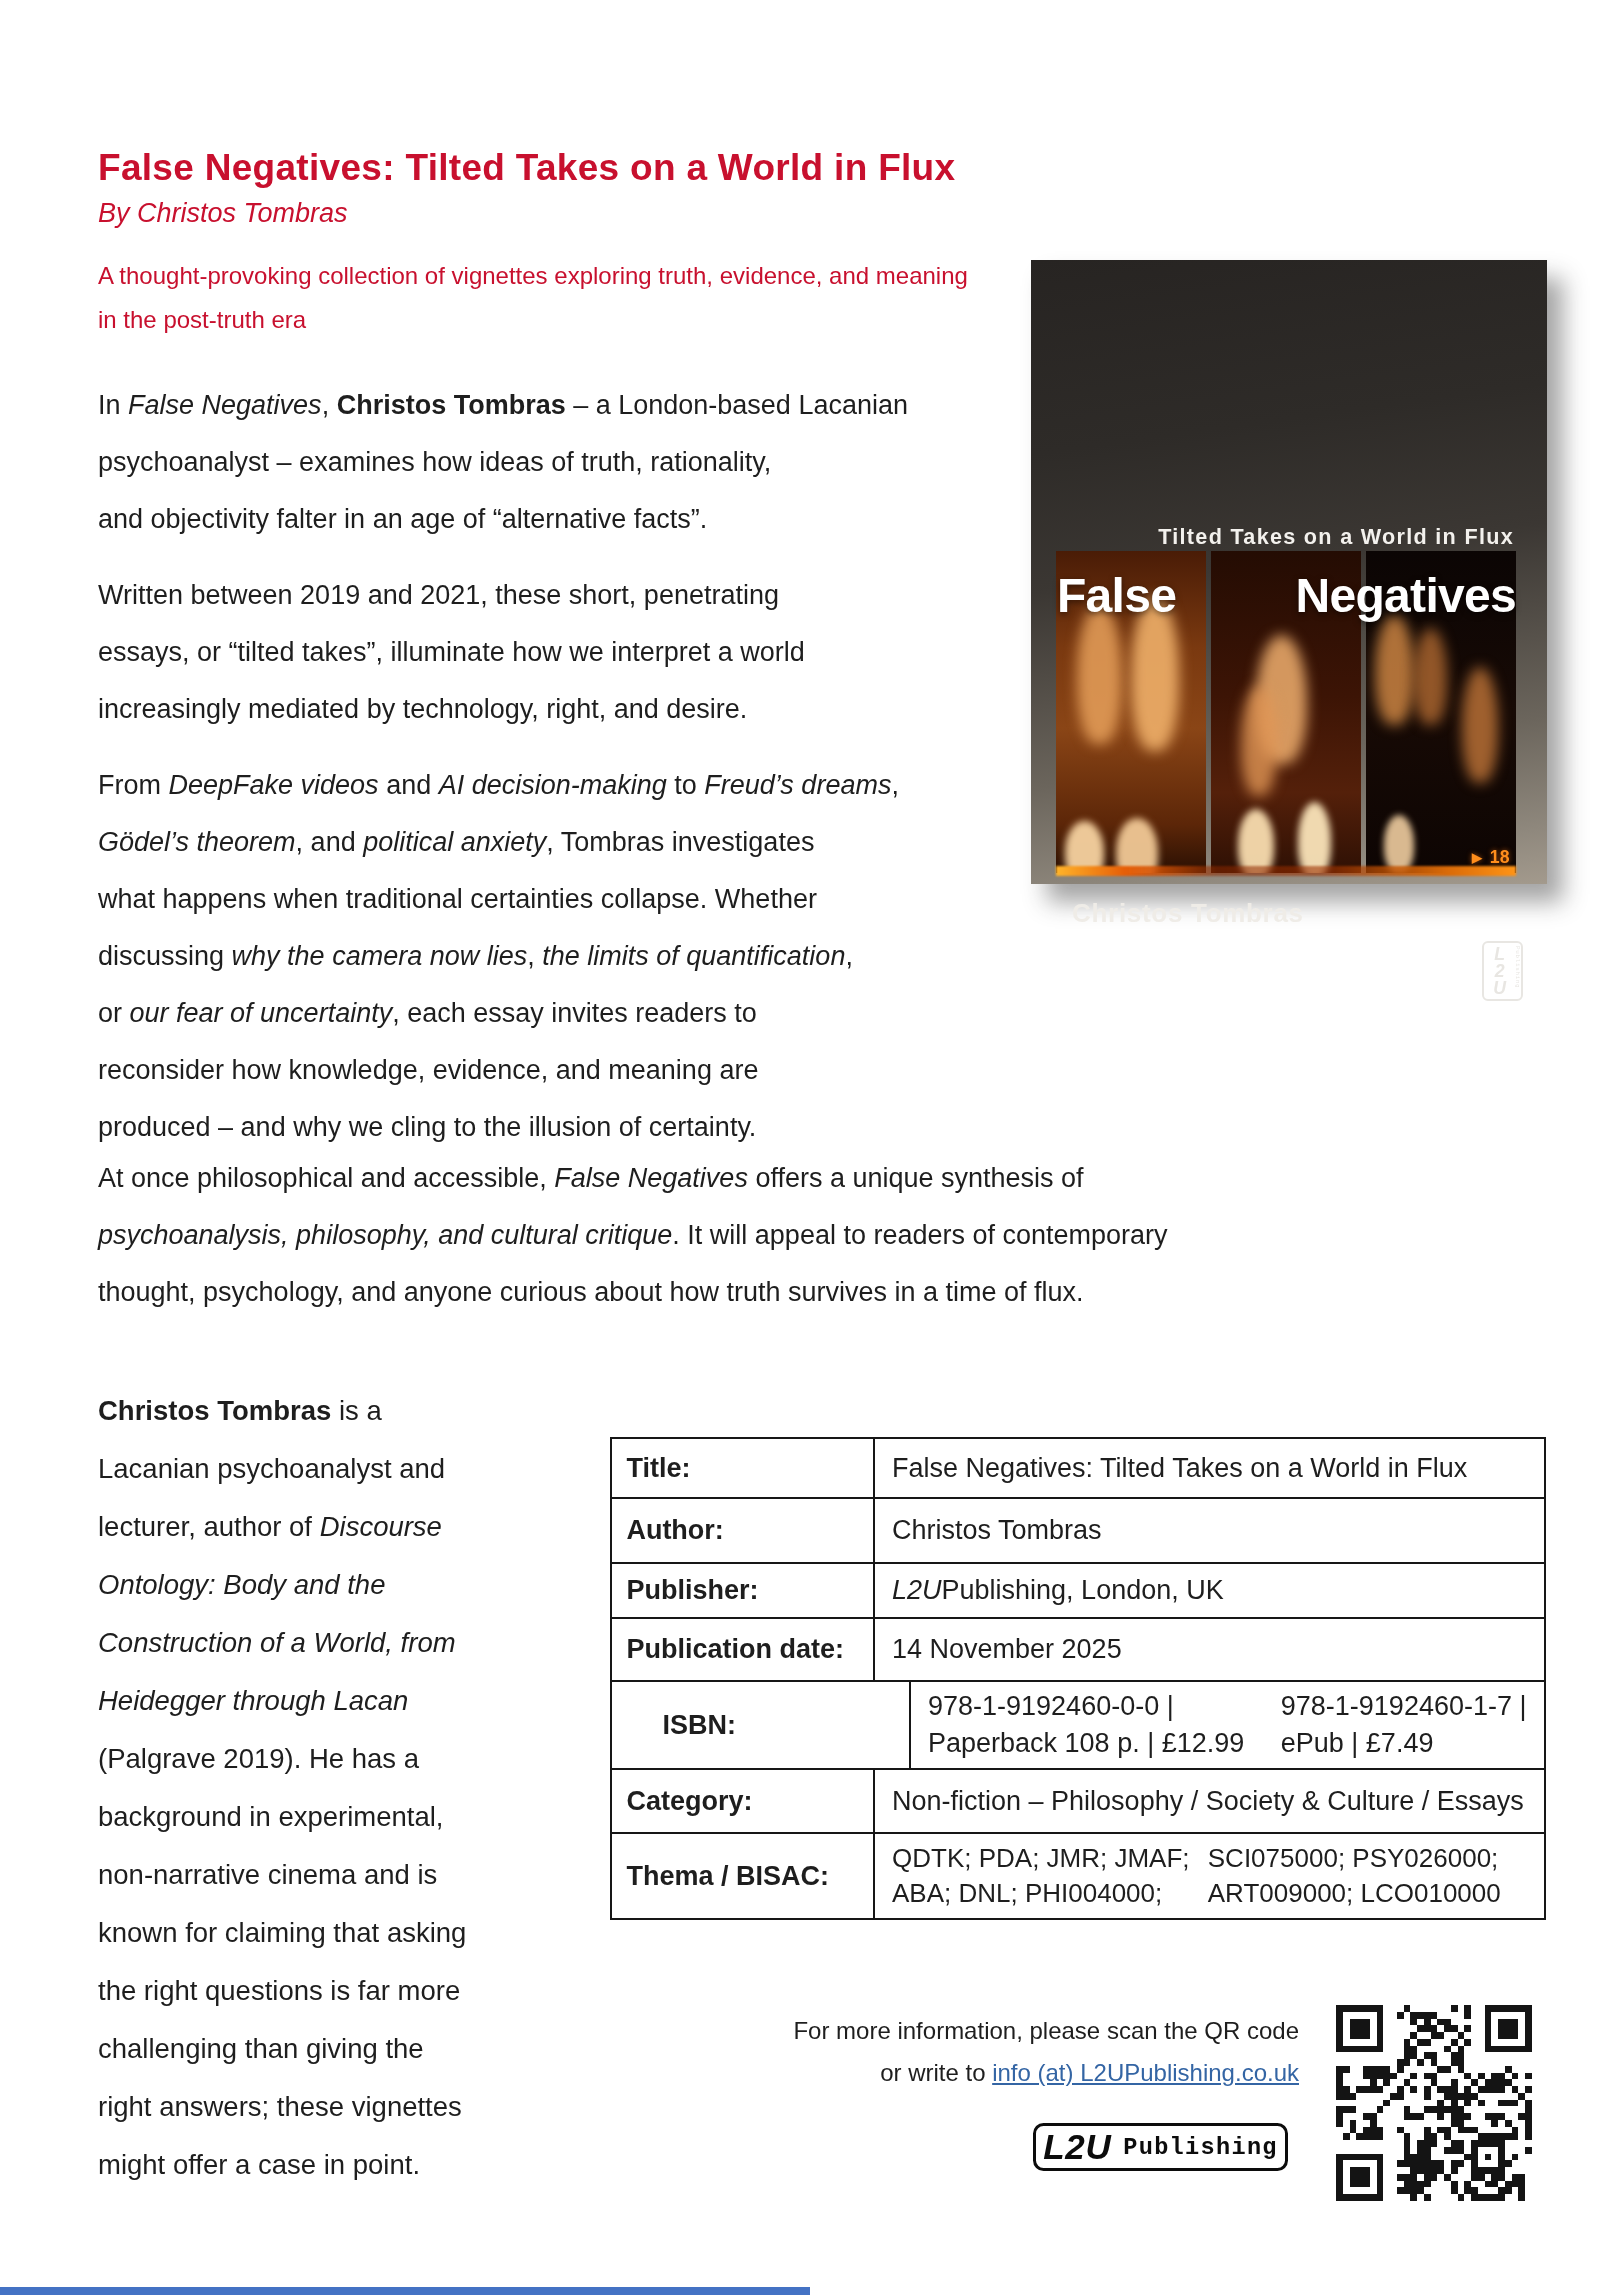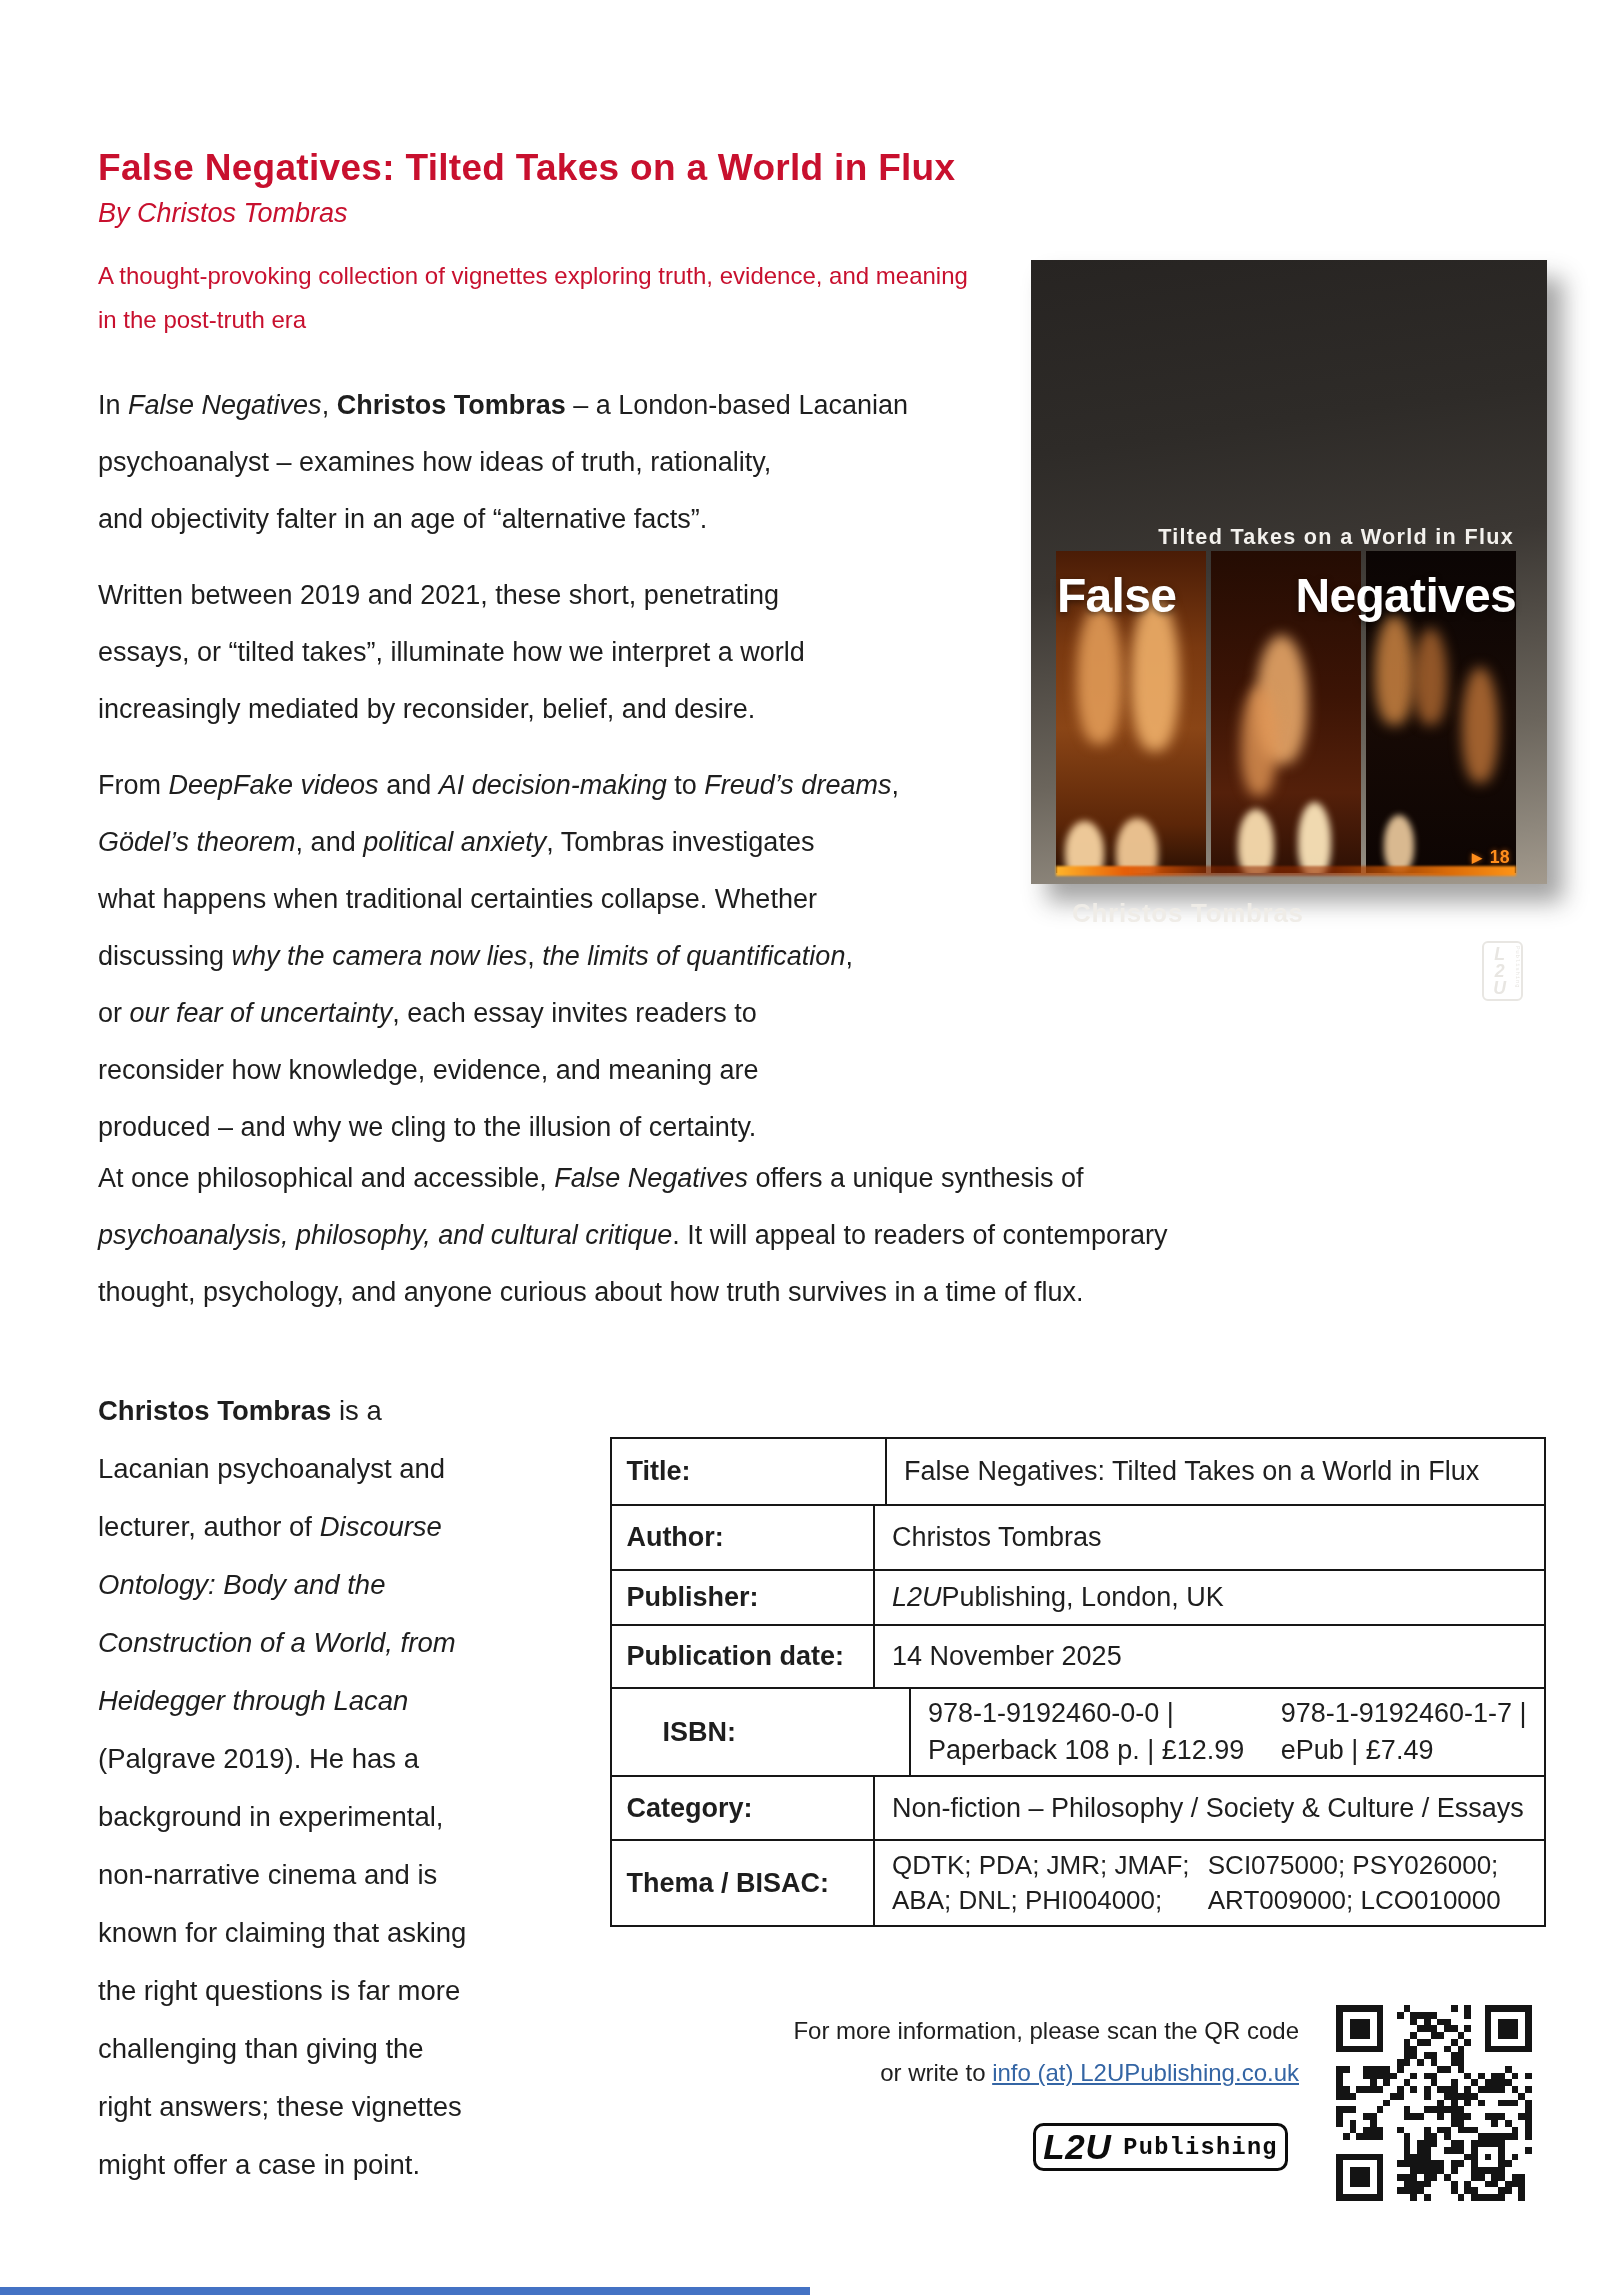--- a/index.html
+++ b/index.html
@@ -61,21 +61,21 @@
   
   .bio{position:absolute;left:98px;top:1382px;width:432px;font-size:27.5px;line-height:58px;}
 
   
   .details{position:absolute;left:610px;top:1437px;width:936px;border:2.6px solid #161616;box-sizing:border-box;}
   .trow{display:grid;grid-template-columns:261px 1fr;box-sizing:border-box;}
   .trow + .trow{border-top:2.6px solid #161616;}
   .tlabel{display:flex;align-items:center;padding-left:14.4px;font-weight:bold;font-size:27px;box-sizing:border-box;}
   .tvalue{display:flex;align-items:center;padding:5.2px 11.8px 5.2px 17px;font-size:27px;border-left:2px solid #161616;
     box-sizing:border-box;line-height:37px;}
-  .rh1{height:65px;gap:12px;} .rh2{height:65px;} .rh3{height:55px;} .rh4{height:63px;}
+  .rh1{height:58px;} .rh2{height:65px;} .rh3{height:55px;} .rh4{height:63px;}
   .rh5{height:88px;padding-left:36px;} .rh6{height:64px;} .rh7{height:86px;}
   .rh7 .tvalue{line-height:35px;font-size:26px;}
 
   
   .contact{position:absolute;left:654px;top:2010px;width:645px;text-align:right;font-size:24px;line-height:42px;color:#1e1e1e;}
   .contact a{color:#3465A4;text-decoration:underline;cursor:pointer;}
   .logo-box{position:absolute;left:1033px;top:2123px;width:249px;height:42px;border:3.3px solid #0c0c0c;border-radius:10.5px;
     display:flex;align-items:center;justify-content:center;gap:11.8px;box-sizing:content-box;background:#fff;}
   .logo-l2u{font-size:35px;font-weight:bold;font-style:italic;letter-spacing:0.7px;color:#0c0c0c;}
   .logo-pub{font-family:"Liberation Mono", monospace;font-weight:bold;font-size:23.6px;letter-spacing:1.3px;color:#0c0c0c;}
@@ -87,21 +87,21 @@
 <body>
 
 <div class="page">
 
   <h1 class="doc-title">False Negatives: Tilted Takes on a World in Flux</h1>
   <div class="byline">By Christos Tombras</div>
   <div class="red-tagline">A thought-provoking collection of vignettes exploring truth, evidence, and meaning in the post-truth era</div>
 
   <div class="synopsis">
     <p><span>In </span><span class="it">False Negatives</span><span>, </span><span class="bd">Christos Tombras</span><span> – a London-based Lacanian</span><br><span>psychoanalyst – examines how ideas of truth, rationality,</span><br><span>and objectivity falter in an age of “alternative facts”.</span></p>
-    <p><span>Written between 2019 and 2021, these short, penetrating</span><br><span>essays, or “tilted takes”, illuminate how we interpret a world</span><br><span>increasingly mediated by reconsider, belief, and desire.</span></p>
+    <p><span>Written between 2019 and 2021, these short, penetrating</span><br><span>essays, or “tilted takes”, illuminate how we interpret a world</span><br><span>increasingly mediated by technology, right, and desire.</span></p>
     <p><span>From </span><span class="it">DeepFake videos</span><span> and </span><span class="it">AI decision-making</span><span> to </span><span class="it">Freud’s dreams</span><span>,</span><br><span class="it">Gödel’s theorem</span><span>, and </span><span class="it">political anxiety</span><span>, Tombras investigates</span><br><span>what happens when traditional certainties collapse. Whether</span><br><span>discussing </span><span class="it">why the camera now lies</span><span>, </span><span class="it">the limits of quantification</span><span>,</span><br><span>or </span><span class="it">our fear of uncertainty</span><span>, each essay invites readers to</span><br><span>reconsider how knowledge, evidence, and meaning are</span><br><span>produced – and why we cling to the illusion of certainty.</span></p>
   </div>
 
   <div class="synopsis-full"><span>At once philosophical and accessible, </span><span class="it">False Negatives</span><span> offers a unique synthesis of</span><br><span class="it">psychoanalysis, philosophy, and cultural critique</span><span>. It will appeal to readers of contemporary</span><br><span>thought, psychology, and anyone curious about how truth survives in a time of flux.</span></div>
 
   <div class="cover">
     <div class="cover-tagline">Tilted Takes on a World in Flux</div>
     <div class="strip">
       <div class="panel p1">
         <div class="fig f1"></div>

